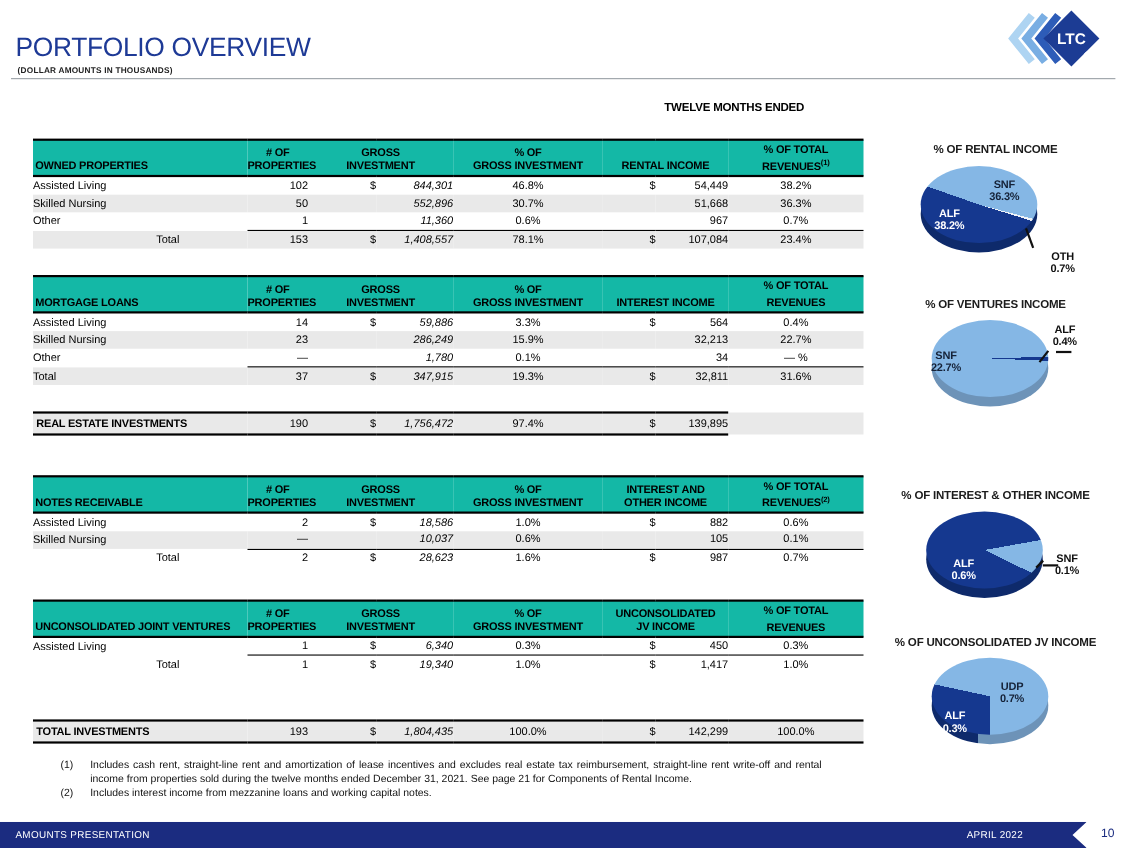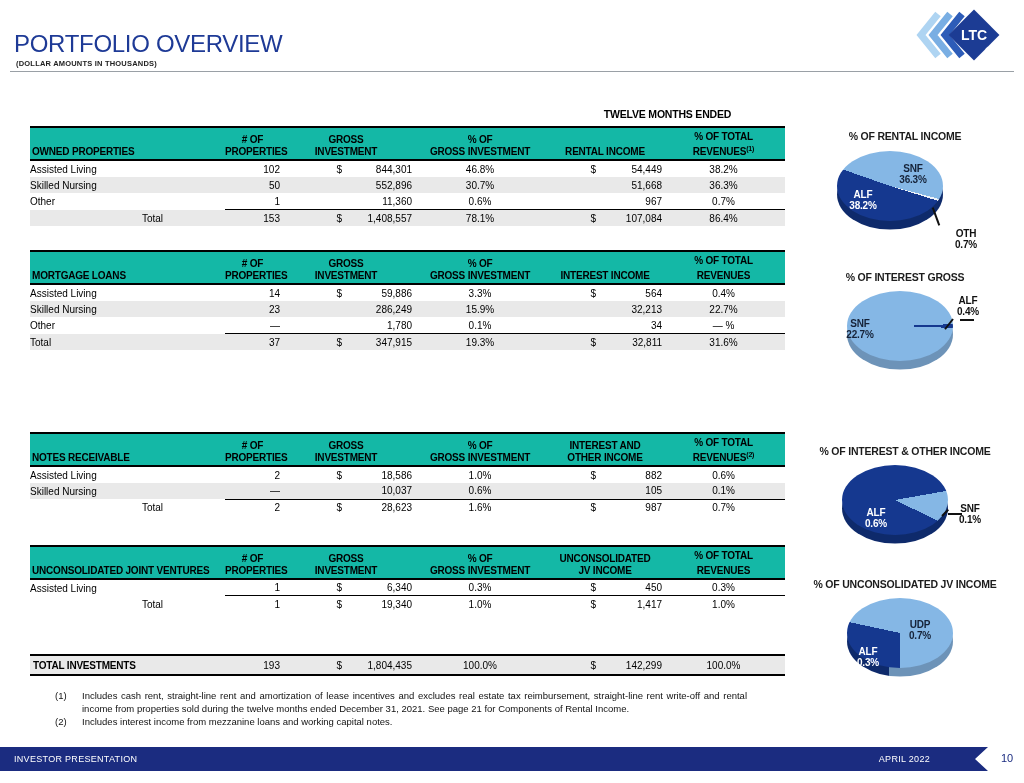--- a/index.html
+++ b/index.html
@@ -8,36 +8,36 @@
   .slide { position:relative; width:1024px; height:783px; background:#fff; overflow:hidden; }
 
   
   .page-title { position:absolute; left:14px; top:30px; font-size:24px; color:#1e3a96; letter-spacing:-0.3px; }
   .page-subtitle { position:absolute; left:16px; top:59px; font-size:7.5px; font-weight:bold; color:#222; letter-spacing:0.2px; }
   .title-rule { position:absolute; left:10px; top:71px; width:1004px; height:1px; background:#9aa0a6; }
   .logo { position:absolute; right:12px; top:8px; width:96px; height:54px; }
 
   
   .period { position:absolute; left:545px; top:91px; width:245px; text-align:center;
-            font-size:10.5px; font-weight:bold; line-height:15px; letter-spacing:-0.2px; color:#000;margin-top:16px; }
+            font-size:10.5px; font-weight:bold; line-height:15px; letter-spacing:-0.2px; color:#000; }
 
   
   .ftable { position:absolute; left:30px; border-collapse:collapse; table-layout:fixed; width:755px;
             font-size:10px; color:#000; }
   .ftable th { background:#14b8a6; border-top:2px solid #000; border-bottom:2.5px solid #000;
                vertical-align:bottom; padding:3px 0 2px 0; font-weight:bold; font-size:10px;
                letter-spacing:-0.2px; text-align:center; white-space:nowrap; }
   .ftable th.th-label { text-align:left; padding-left:2px; }
   .hline { display:block; line-height:11.5px; min-height:11.5px; }
   .ftable sup { font-size:7px; vertical-align:super; }
   .ftable td { padding:0; height:16.5px; white-space:nowrap; font-size:10px; }
   .c-label  { text-align:left;  padding-left:15px; }
   .c-props  { text-align:right; padding-right:12px; }
   .c-d1     { text-align:right; padding-right:4px; }
-  .c-inv    { text-align:right; padding-right:2px; }
+  .c-inv    { text-align:right; padding-right:2px;font-style:italic; }
   .c-pctinv { text-align:center; }
   .c-d2     { text-align:right; padding-right:4px; }
   .c-inc    { text-align:right; padding-right:2px; }
   .c-pctrev { text-align:center; }
   tr.shade td { background:#e9e9e9; }
   tr.total-row td:not(.c-label) { border-top:1.5px solid #000; }
   tr.center-label .c-label { text-align:center; padding-left:50px; }
   .band-table td { height:20px; }
   tr.band-row td { background:#e9e9e9; border-top:2.5px solid #000; border-bottom:2.5px solid #000; }
   tr.band-row .c-label { font-weight:bold; padding-left:3px; letter-spacing:-0.2px; }
@@ -162,21 +162,21 @@
           <td class="c-pctrev">0.7%</td>
         </tr>
         <tr class="shade total-row center-label">
           <td class="c-label">Total</td>
           <td class="c-props">153</td>
           <td class="c-d1">$</td>
           <td class="c-inv">1,408,557</td>
           <td class="c-pctinv">78.1%</td>
           <td class="c-d2">$</td>
           <td class="c-inc">107,084</td>
-          <td class="c-pctrev">86.4%</td>
+          <td class="c-pctrev">23.4%</td>
         </tr>
       </tbody>
   </table>
 
   <table class="ftable" style="top:250px">
     <colgroup>
         <col style="width:195px">
         <col style="width:55px">
         <col style="width:62px">
         <col style="width:70px">
@@ -250,20 +250,44 @@
           <td class="c-d1">$</td>
           <td class="c-inv">347,915</td>
           <td class="c-pctinv">19.3%</td>
           <td class="c-d2">$</td>
           <td class="c-inc">32,811</td>
           <td class="c-pctrev">31.6%</td>
         </tr>
       </tbody>
   </table>
 
+  <table class="ftable band-table" style="top:374px">
+    <colgroup>
+        <col style="width:195px">
+        <col style="width:55px">
+        <col style="width:62px">
+        <col style="width:70px">
+        <col style="width:136px">
+        <col style="width:48px">
+        <col style="width:66px">
+        <col style="width:123px">
+      </colgroup>
+    <tbody>
+        <tr class="band-row band-rei">
+          <td class="c-label">REAL ESTATE INVESTMENTS</td>
+          <td class="c-props">190</td>
+          <td class="c-d1">$</td>
+          <td class="c-inv">1,756,472</td>
+          <td class="c-pctinv">97.4%</td>
+          <td class="c-d2">$</td>
+          <td class="c-inc">139,895</td>
+          <td class="c-pctrev"></td>
+        </tr>
+      </tbody>
+  </table>
 
   <table class="ftable" style="top:432px">
     <colgroup>
         <col style="width:195px">
         <col style="width:55px">
         <col style="width:62px">
         <col style="width:70px">
         <col style="width:136px">
         <col style="width:48px">
         <col style="width:66px">
@@ -436,21 +460,21 @@
       </div>
       <div class="leader" style="left:147px;top:56px;width:2px;height:19px;transform:rotate(-20deg)"></div>
       <div class="pie-label pl-out" style="left:150px;top:77px;width:56px">
         <div>OTH</div>
         <div>0.7%</div>
       </div>
     </div>
   </div>
 
   <div class="chart-block" style="top:271px">
-    <div class="chart-title">% OF INTEREST GROSS</div>
+    <div class="chart-title">% OF VENTURES INCOME</div>
     <div class="pie-area" style="margin-top:8px">
       <div class="pie-scale" style="left:59px">
         <div class="pie-depth" style="background:#6d93b8"></div>
         <div class="pie-face" style="background: conic-gradient(from 87deg, rgb(21, 56, 143) 0deg, rgb(21, 56, 143) 6.23377deg, rgb(133, 183, 229) 6.23377deg, rgb(133, 183, 229) 360deg);"></div>
       </div>
       <div class="pie-label pl-dark" style="left:44px;top:27px;width:56px">
         <div>SNF</div>
         <div>22.7%</div>
       </div>
       <div class="pie-label pl-out" style="left:152px;top:4px;width:56px">
@@ -505,18 +529,18 @@
       <div class="fn-num">(1)</div>
       <div class="fn-text">Includes cash rent, straight-line rent and amortization of lease incentives and excludes real estate tax reimbursement, straight-line rent write-off and rental income from properties sold during the twelve months ended December 31, 2021. See page 21 for Components of Rental Income.</div>
     </div>
     <div class="fn">
       <div class="fn-num">(2)</div>
       <div class="fn-text">Includes interest income from mezzanine loans and working capital notes.</div>
     </div>
   </div>
 
   <div class="footer-bar">
-    <span class="footer-left">INVESTOR PRESENTATION</span>
+    <span class="footer-left">AMOUNTS PRESENTATION</span>
     <span class="footer-right">APRIL 2022</span>
   </div>
   <div class="page-num">10</div>
 
 </div>
 
 </body></html>

